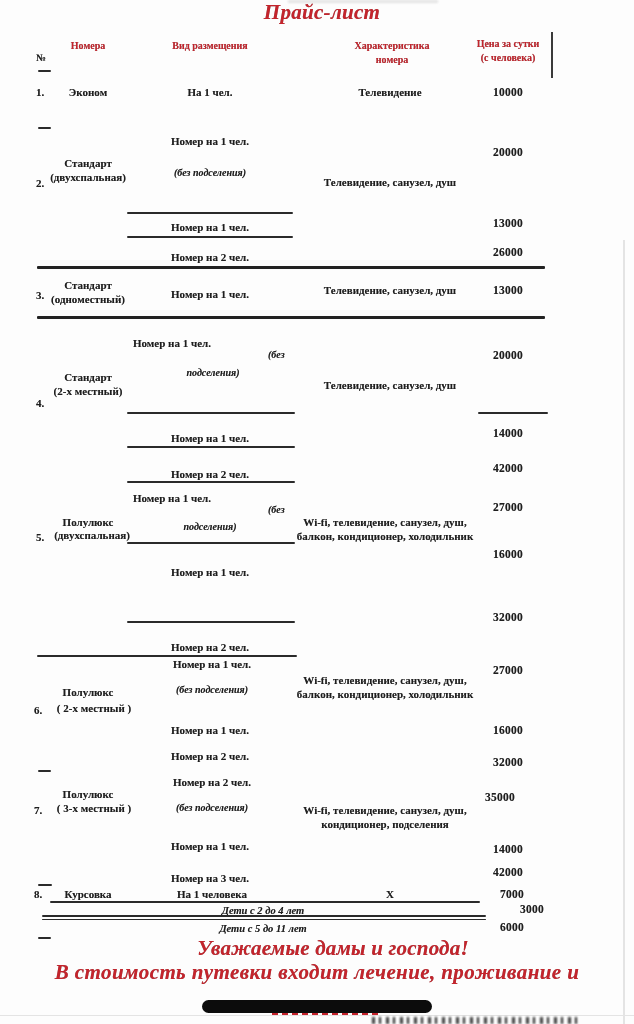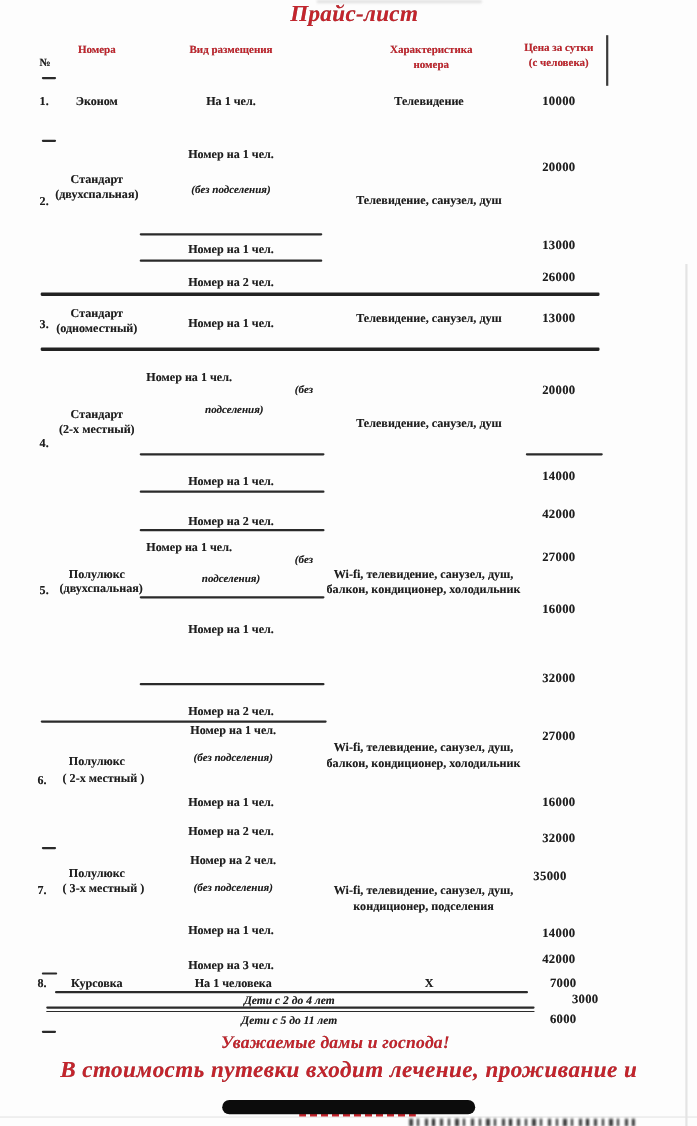--- a/index.html
+++ b/index.html
@@ -9,21 +9,21 @@
     font-family:"Liberation Serif","DejaVu Serif",serif;color:#1e1e1e;
   }
   .t{position:absolute;font-weight:bold;font-size:11px;line-height:13px;white-space:nowrap;
      text-shadow:0 0 .6px rgba(40,40,40,.5);}
   .c{transform:translateX(-50%);}
   .i{font-style:italic;}
   .red{color:var(--accent,#c4242c);}
   .hdr{font-size:10px;margin-top:11px;}
   .price{font-size:11.5px;letter-spacing:.3px;}
   .title{font-size:21px;letter-spacing:.3px;}
-  .foot1{font-size:16px;letter-spacing:.2px;}
+  .foot1{font-size:21px;letter-spacing:.2px;margin-left:28px;}
   .foot2{font-size:21px;letter-spacing:.4px;}
   .kids{font-size:10.5px;}
   .ln{position:absolute;background:#2a2a2a;height:2px;border-radius:1px;}
   .thick{height:2.6px;background:#222;}
   .thin{height:1.6px;}
   .vln{position:absolute;background:#3a3a3a;width:1.6px;}
   .edge{position:absolute;background:#e4e4e4;}
   .pill{position:absolute;left:202px;top:1000px;width:230px;height:13px;background:#0c0c0c;
         border-radius:7px;z-index:2;filter:blur(.3px);}
   .redpeek{position:absolute;left:272px;top:1011px;width:106px;height:4px;z-index:1;filter:blur(.6px);

